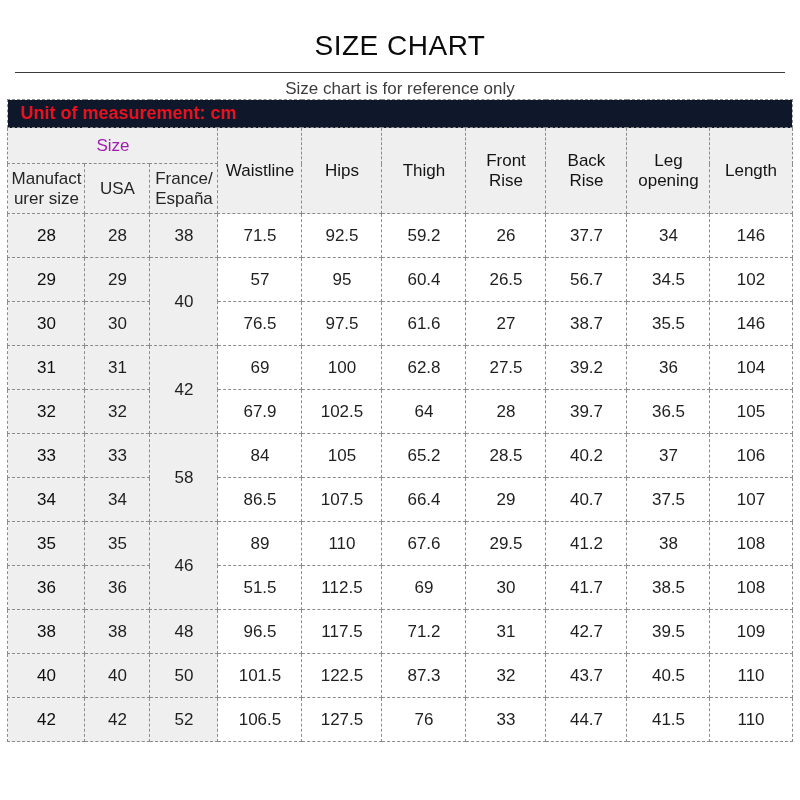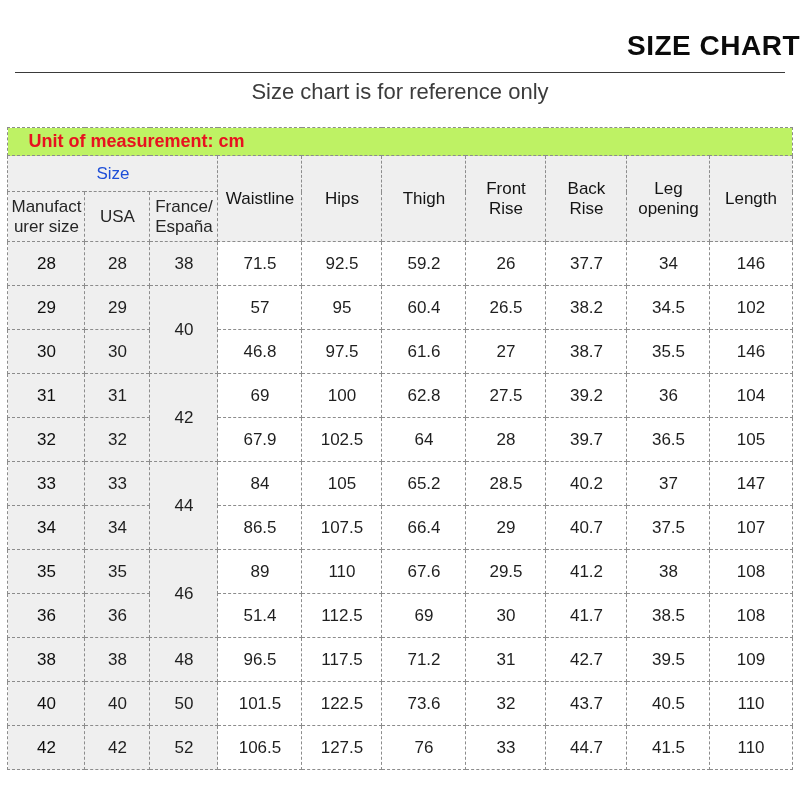--- a/index.html
+++ b/index.html
@@ -10,37 +10,36 @@
     color: #1f1f1f;
   }
   .page {
     width: 800px;
     height: 800px;
     background: #ffffff;
     box-sizing: border-box;
     padding-top: 30px;
   }
   .title {
-    text-align: right;
+    text-align: center;
     font-size: 28px;
-    font-weight: 700;
+    font-weight: 400;
     letter-spacing: 0.5px;
     color: #0b0b0b;
     margin: 0 0 10px 0;
   }
   .title-divider {
     border: none;
     border-top: 1px solid #3a3a3a;
     margin: 0 15px 6px 15px;
   }
   .subtitle {
     text-align: center;
-    font-size: 22px;
+    font-size: 17px;
     color: #3c3c3c;
-    margin-bottom: 22px;
   }
   table.size-chart {
     border-collapse: collapse;
     table-layout: fixed;
     width: 784px;
     margin: 0 auto;
   }
   table.size-chart td, table.size-chart th {
     border: 1px dashed #8c8c8c;
     text-align: center;
@@ -48,34 +47,34 @@
     font-size: 17px;
     font-weight: 400;
     padding: 2px 3px;
     overflow-wrap: break-word;
     word-wrap: break-word;
     box-sizing: border-box;
   }
   .cell-gray { background: #efefef; }
   .cell-white { background: #ffffff; }
   tr.unit-row td {
-    background: #bef264;
+    background: #0f172a;
     color: #e8121f;
     font-weight: 700;
     font-size: 18px;
     text-align: left;
-    padding-left: 20px;
+    padding-left: 12px;
     height: 28px;
   }
   tr.head-row-1 th { height: 36px; }
   tr.head-row-2 th { height: 50px; }
   th.group-size {
     font-size: 20px;
     font-weight: 700;
-    color: #1d4ed8;
+    color: #a21caf;
   }
   th.measure-col {
     font-weight: 700;
     font-size: 17px;
     color: #141414;
   }
   th.sub-col {
     font-weight: 400;
     font-size: 15px;
     color: #262626;
@@ -143,29 +142,29 @@
     </tr>
 
     <tr class="data-row">
       <td class="c-mfr cell-gray">29</td>
       <td class="c-usa cell-gray">29</td>
       <td class="c-fr cell-gray" rowspan="2">40</td>
       <td class="cell-white">57</td>
       <td class="cell-white">95</td>
       <td class="cell-white">60.4</td>
       <td class="cell-white">26.5</td>
-      <td class="cell-white">38.2</td>
+      <td class="cell-white">56.7</td>
       <td class="cell-white">34.5</td>
       <td class="cell-white">102</td>
     </tr>
 
     <tr class="data-row">
       <td class="c-mfr cell-gray">30</td>
       <td class="c-usa cell-gray">30</td>
-      <td class="cell-white">46.8</td>
+      <td class="cell-white">76.5</td>
       <td class="cell-white">97.5</td>
       <td class="cell-white">61.6</td>
       <td class="cell-white">27</td>
       <td class="cell-white">38.7</td>
       <td class="cell-white">35.5</td>
       <td class="cell-white">146</td>
     </tr>
 
     <tr class="data-row">
       <td class="c-mfr cell-gray">31</td>
@@ -188,28 +187,28 @@
       <td class="cell-white">64</td>
       <td class="cell-white">28</td>
       <td class="cell-white">39.7</td>
       <td class="cell-white">36.5</td>
       <td class="cell-white">105</td>
     </tr>
 
     <tr class="data-row">
       <td class="c-mfr cell-gray">33</td>
       <td class="c-usa cell-gray">33</td>
-      <td class="c-fr cell-gray" rowspan="2">44</td>
+      <td class="c-fr cell-gray" rowspan="2">58</td>
       <td class="cell-white">84</td>
       <td class="cell-white">105</td>
       <td class="cell-white">65.2</td>
       <td class="cell-white">28.5</td>
       <td class="cell-white">40.2</td>
       <td class="cell-white">37</td>
-      <td class="cell-white">147</td>
+      <td class="cell-white">106</td>
     </tr>
 
     <tr class="data-row">
       <td class="c-mfr cell-gray">34</td>
       <td class="c-usa cell-gray">34</td>
       <td class="cell-white">86.5</td>
       <td class="cell-white">107.5</td>
       <td class="cell-white">66.4</td>
       <td class="cell-white">29</td>
       <td class="cell-white">40.7</td>
@@ -226,21 +225,21 @@
       <td class="cell-white">67.6</td>
       <td class="cell-white">29.5</td>
       <td class="cell-white">41.2</td>
       <td class="cell-white">38</td>
       <td class="cell-white">108</td>
     </tr>
 
     <tr class="data-row">
       <td class="c-mfr cell-gray">36</td>
       <td class="c-usa cell-gray">36</td>
-      <td class="cell-white">51.4</td>
+      <td class="cell-white">51.5</td>
       <td class="cell-white">112.5</td>
       <td class="cell-white">69</td>
       <td class="cell-white">30</td>
       <td class="cell-white">41.7</td>
       <td class="cell-white">38.5</td>
       <td class="cell-white">108</td>
     </tr>
 
     <tr class="data-row">
       <td class="c-mfr cell-gray">38</td>
@@ -254,21 +253,21 @@
       <td class="cell-white">39.5</td>
       <td class="cell-white">109</td>
     </tr>
 
     <tr class="data-row">
       <td class="c-mfr cell-gray">40</td>
       <td class="c-usa cell-gray">40</td>
       <td class="c-fr cell-gray">50</td>
       <td class="cell-white">101.5</td>
       <td class="cell-white">122.5</td>
-      <td class="cell-white">73.6</td>
+      <td class="cell-white">87.3</td>
       <td class="cell-white">32</td>
       <td class="cell-white">43.7</td>
       <td class="cell-white">40.5</td>
       <td class="cell-white">110</td>
     </tr>
 
     <tr class="data-row">
       <td class="c-mfr cell-gray">42</td>
       <td class="c-usa cell-gray">42</td>
       <td class="c-fr cell-gray">52</td>

